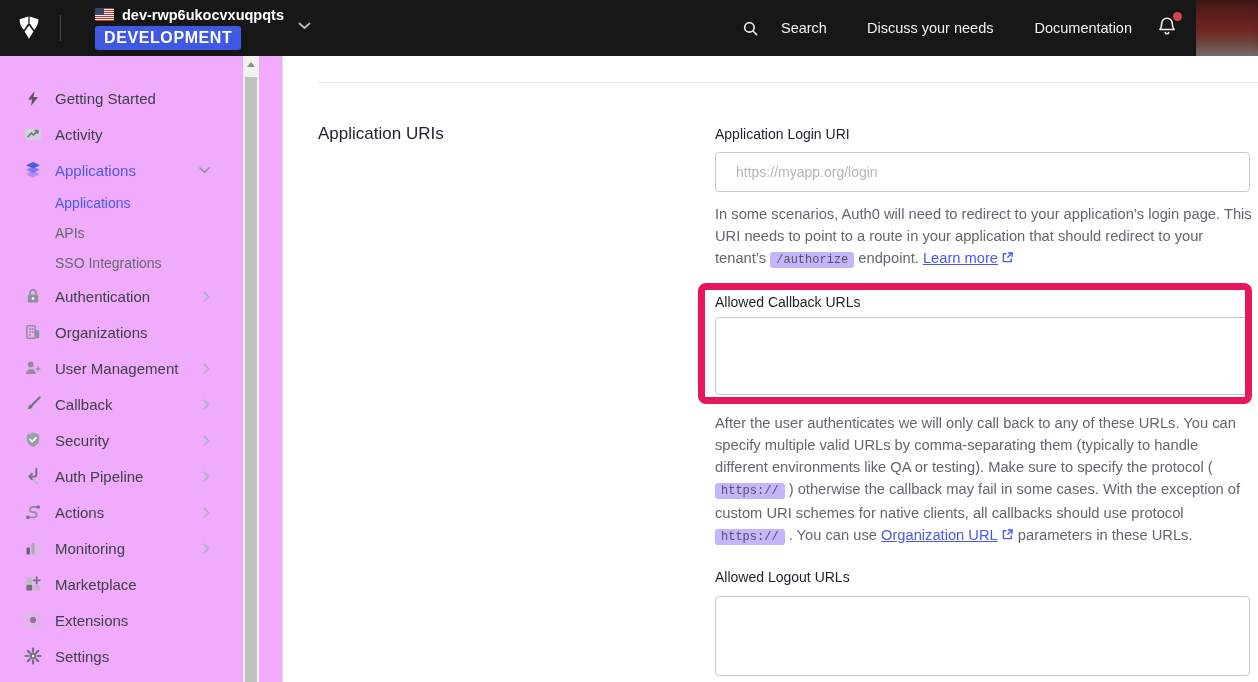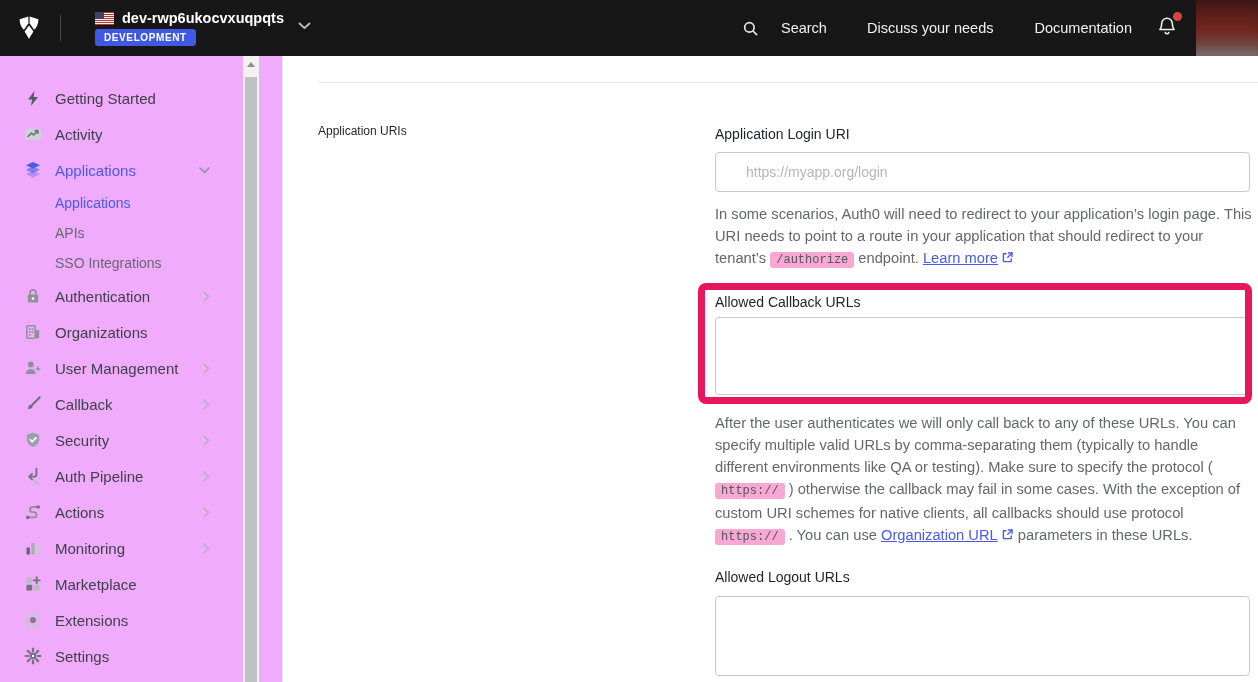--- a/index.html
+++ b/index.html
@@ -6,21 +6,21 @@
   html,body { width:1258px; height:682px; overflow:hidden; font-family:"Liberation Sans", sans-serif; background:#fff; }
 
   
   .hdr { position:absolute; left:0; top:0; width:1258px; height:56px; background:#171717; display:flex; align-items:center; }
   .logo { width:30px; height:30px; margin-left:15px; display:flex; align-items:center; cursor:pointer; }
   .hdr-vdiv { width:1px; height:26px; background:#4a4a4a; margin-left:15px; }
   .tenant { margin-left:34px; display:flex; flex-direction:column; gap:3px; cursor:pointer; }
   .tenant-row { display:flex; align-items:center; gap:8px; color:#fff; font-size:14.5px; font-weight:700; }
   .flag { width:19px; height:13px; position:relative; background:repeating-linear-gradient(180deg,#b23a31 0 1px,#efefef 1px 2px); border-radius:1px; flex:0 0 auto; }
   .flag::before { content:""; position:absolute; left:0; top:0; width:9px; height:7px; background:#3d4468; }
-  .badge { align-self:flex-start; background:var(--c-badge_bg,#3f59e4); color:#fff; font-size:10px; font-weight:700; letter-spacing:.6px; padding:3px 9px; border-radius:3px; }
+  .badge { align-self:flex-start; background:var(--c-badge_bg,#3f59e4); color:#fff; font-size:16px; font-weight:700; letter-spacing:.6px; padding:3px 9px; border-radius:3px; }
   .tenant-chevron { margin-left:14px; margin-top:-6px; }
   .hdr-right { position:absolute; right:0; top:0; height:56px; display:flex; align-items:center; }
   .hdr-link { color:#f1f1f2; font-size:14.5px; font-weight:500; display:flex; align-items:center; gap:22px; cursor:pointer; text-decoration:none; }
   .search { margin-right:40px; }
   .discuss { margin-right:41px; }
   .docs { margin-right:24px; }
   .bell { position:relative; margin-right:16px; cursor:pointer; width:24px; height:26px; }
   .bell-dot { position:absolute; right:-2px; top:-3px; width:9px; height:9px; border-radius:50%; background:var(--c-alert_dot,#d64541); }
   .avatar { width:62px; height:56px; overflow:hidden; position:relative; cursor:pointer; }
   .avatar-img { position:absolute; inset:-8px; background:linear-gradient(180deg,#2a1010 0%,#5d1f1c 30%,#73261f 55%,#6d5a55 82%,#9a9da1 100%); filter:blur(6px); }
@@ -36,35 +36,35 @@
   .sub.active { color:var(--c-accent,#4a5ae4); }
 
   .sb-scroll { position:absolute; left:243px; top:0; width:16px; height:626px; background:#f1f1f1; }
   .sb-up { height:16px; display:flex; align-items:center; justify-content:center; cursor:pointer; }
   .sb-up::before { content:""; border-left:4px solid transparent; border-right:4px solid transparent; border-bottom:5px solid #8a8d92; }
   .sb-thumb { position:absolute; left:2px; right:2px; top:21px; bottom:0; background:#c0c1c3; cursor:pointer; }
 
   
   .main { position:absolute; left:283px; top:56px; width:975px; height:626px; background:#fff; }
   .top-divider { position:absolute; left:35px; right:0; top:26px; height:1px; background:#e6e7e9; }
-  .section-title { position:absolute; left:35px; top:68px; font-size:12px; font-weight:500; color:#1e212a; }
+  .section-title { position:absolute; left:35px; top:68px; font-size:17px; font-weight:500; color:#1e212a; }
   .fcol { position:absolute; left:432px; width:535px; }
   .flabel { font-size:14px; color:#1e212a; }
   .lbl-login { top:70px; }
   .lbl-callback { top:238px; }
   .lbl-logout { top:513px; }
-  .tinput { position:absolute; left:432px; top:96px; width:535px; height:40px; border:1px solid #c7c9cc; border-radius:4px; padding:0 30px; font-size:14px; color:#1e212a; outline:none; font-family:"Liberation Sans",sans-serif; }
+  .tinput { position:absolute; left:432px; top:96px; width:535px; height:40px; border:1px solid #c7c9cc; border-radius:4px; padding:0 20px; font-size:14px; color:#1e212a; outline:none; font-family:"Liberation Sans",sans-serif; }
   .tinput::placeholder { color:#b3b6bb; }
   .tarea { position:absolute; left:432px; width:535px; border:1px solid #c7c9cc; border-radius:4px; resize:none; outline:none; padding:8px 12px; font-size:14px; font-family:"Liberation Sans",sans-serif; }
   .ta-callback { top:261px; height:78px; }
   .ta-logout { top:540px; height:80px; }
   .help { position:absolute; left:432px; width:540px; font-size:14.7px; line-height:22px; color:#63666d; }
   .help-1 { top:147px; }
   .help-2 { top:356px; }
-  .code { background:#f9a8d4; border-radius:3px; padding:1px 6px; font-family:"Liberation Mono","DejaVu Sans Mono",monospace; font-size:12px; color:#51555c; }
+  .code { background:#c4b5fd; border-radius:3px; padding:1px 6px; font-family:"Liberation Mono","DejaVu Sans Mono",monospace; font-size:12px; color:#51555c; }
   .lnk { color:var(--c-accent,#4a5ae4); text-decoration:underline; cursor:pointer; }
   .ext { display:inline-block; vertical-align:-1px; margin-left:3px; color:var(--c-accent,#4a5ae4); }
 
   
   .annotation { position:absolute; left:415px; top:227px; width:554px; height:121px; border:7px solid var(--c-annotation,#e8175d); border-radius:8px; pointer-events:none; }
 </style>
 </head>
 <body>
 
 <div class="hdr">

